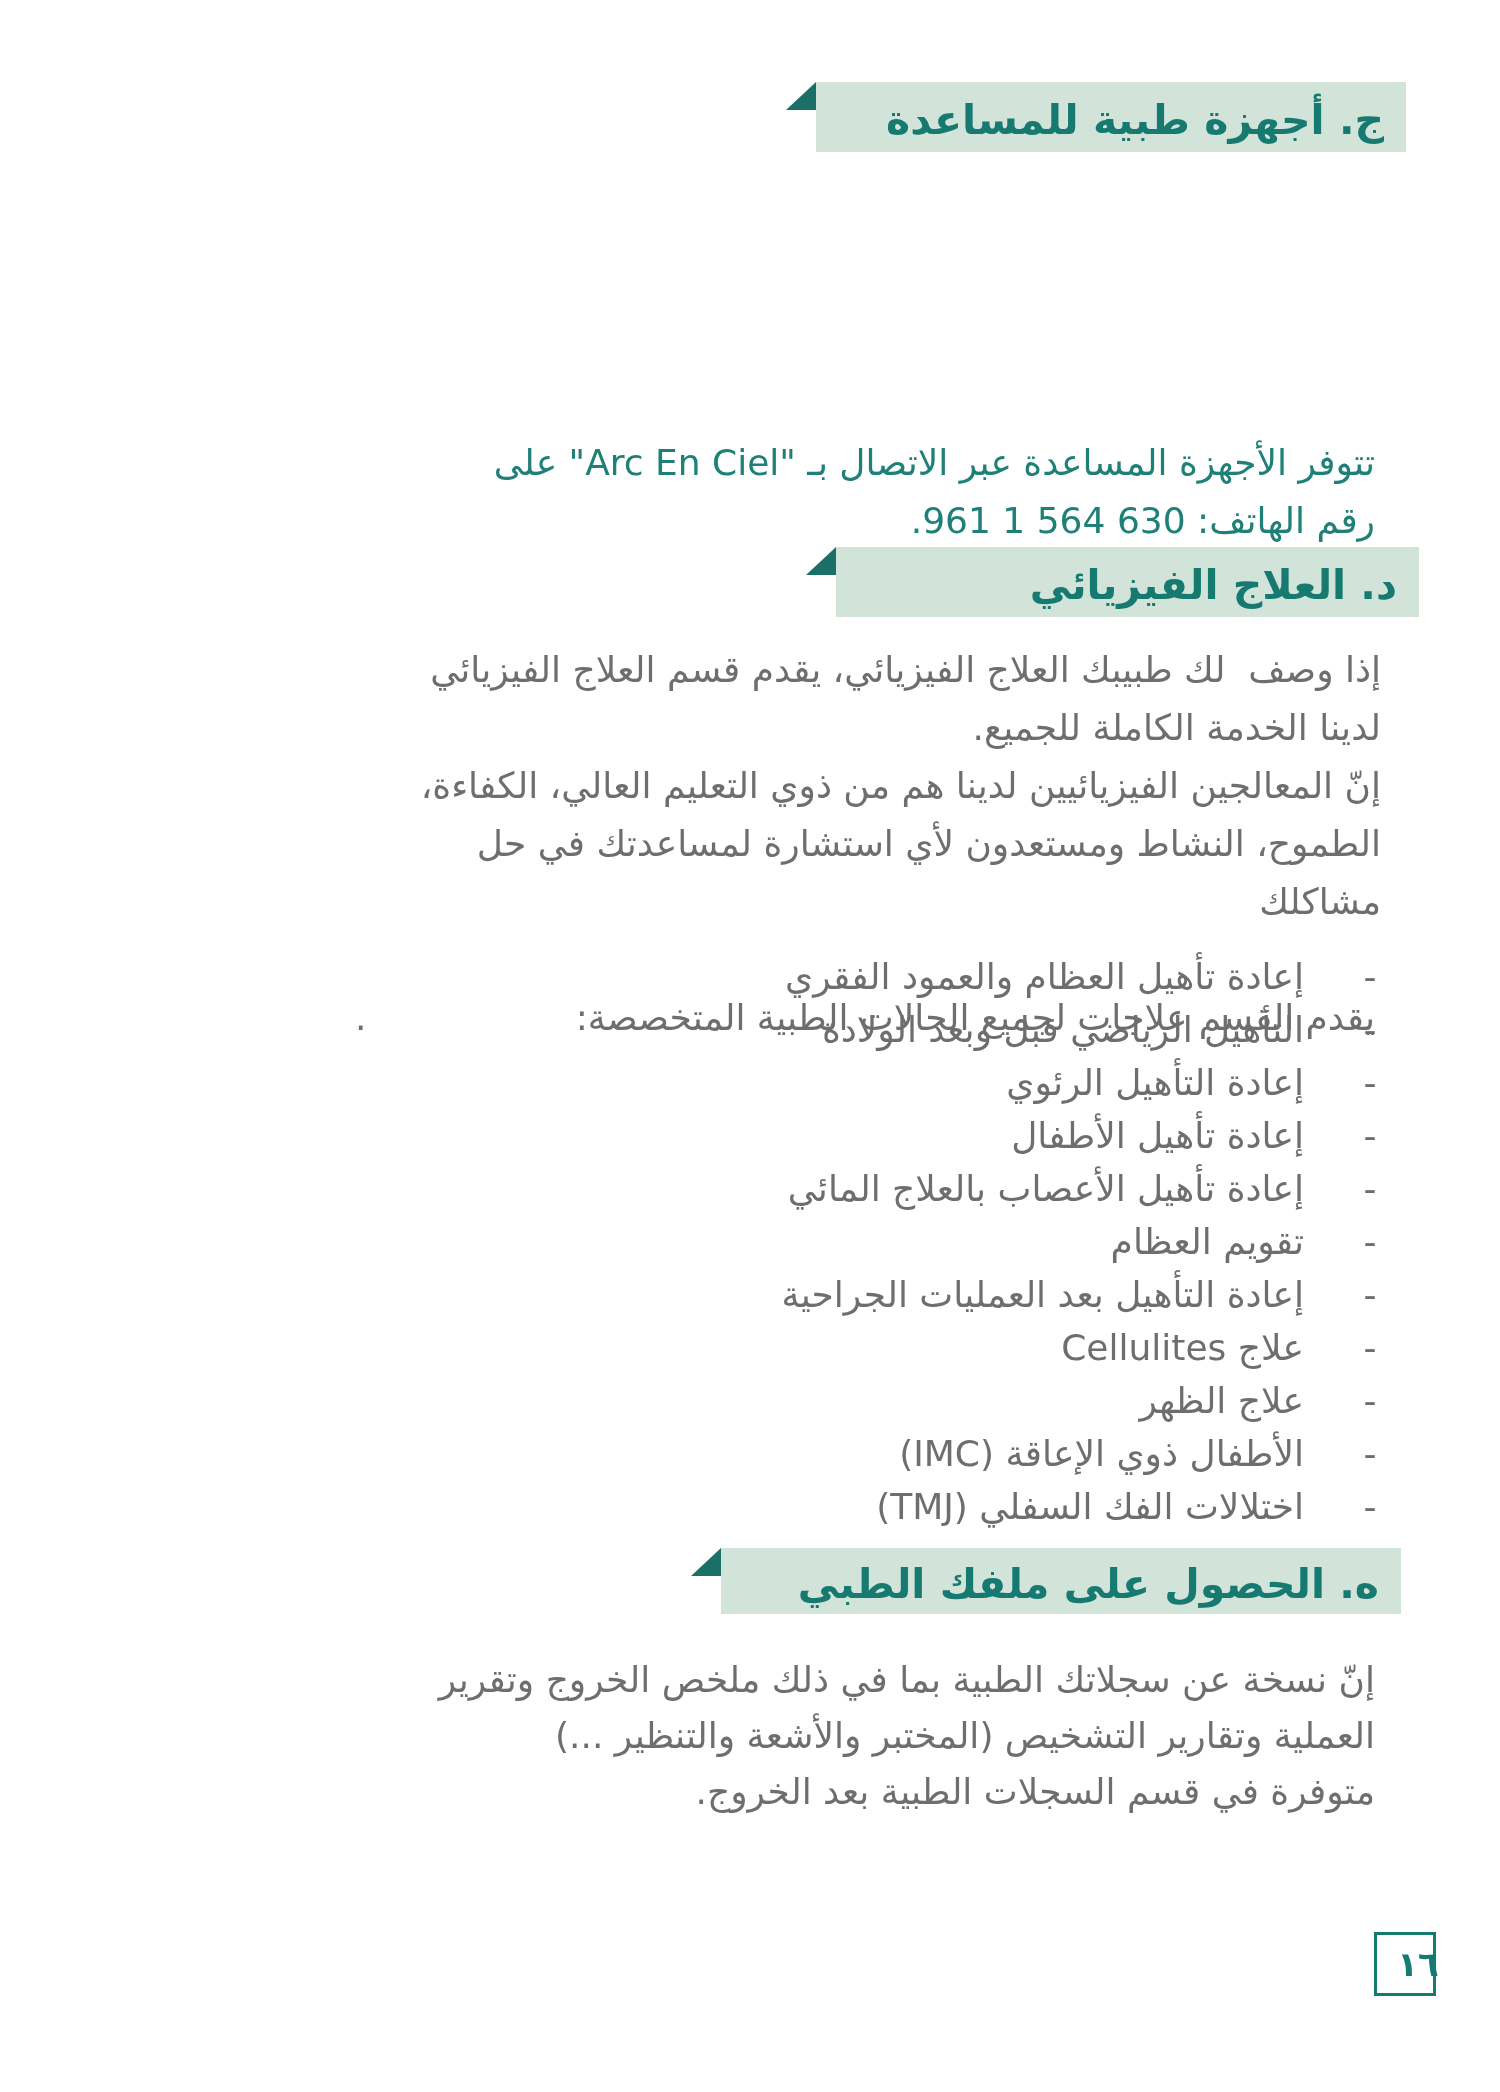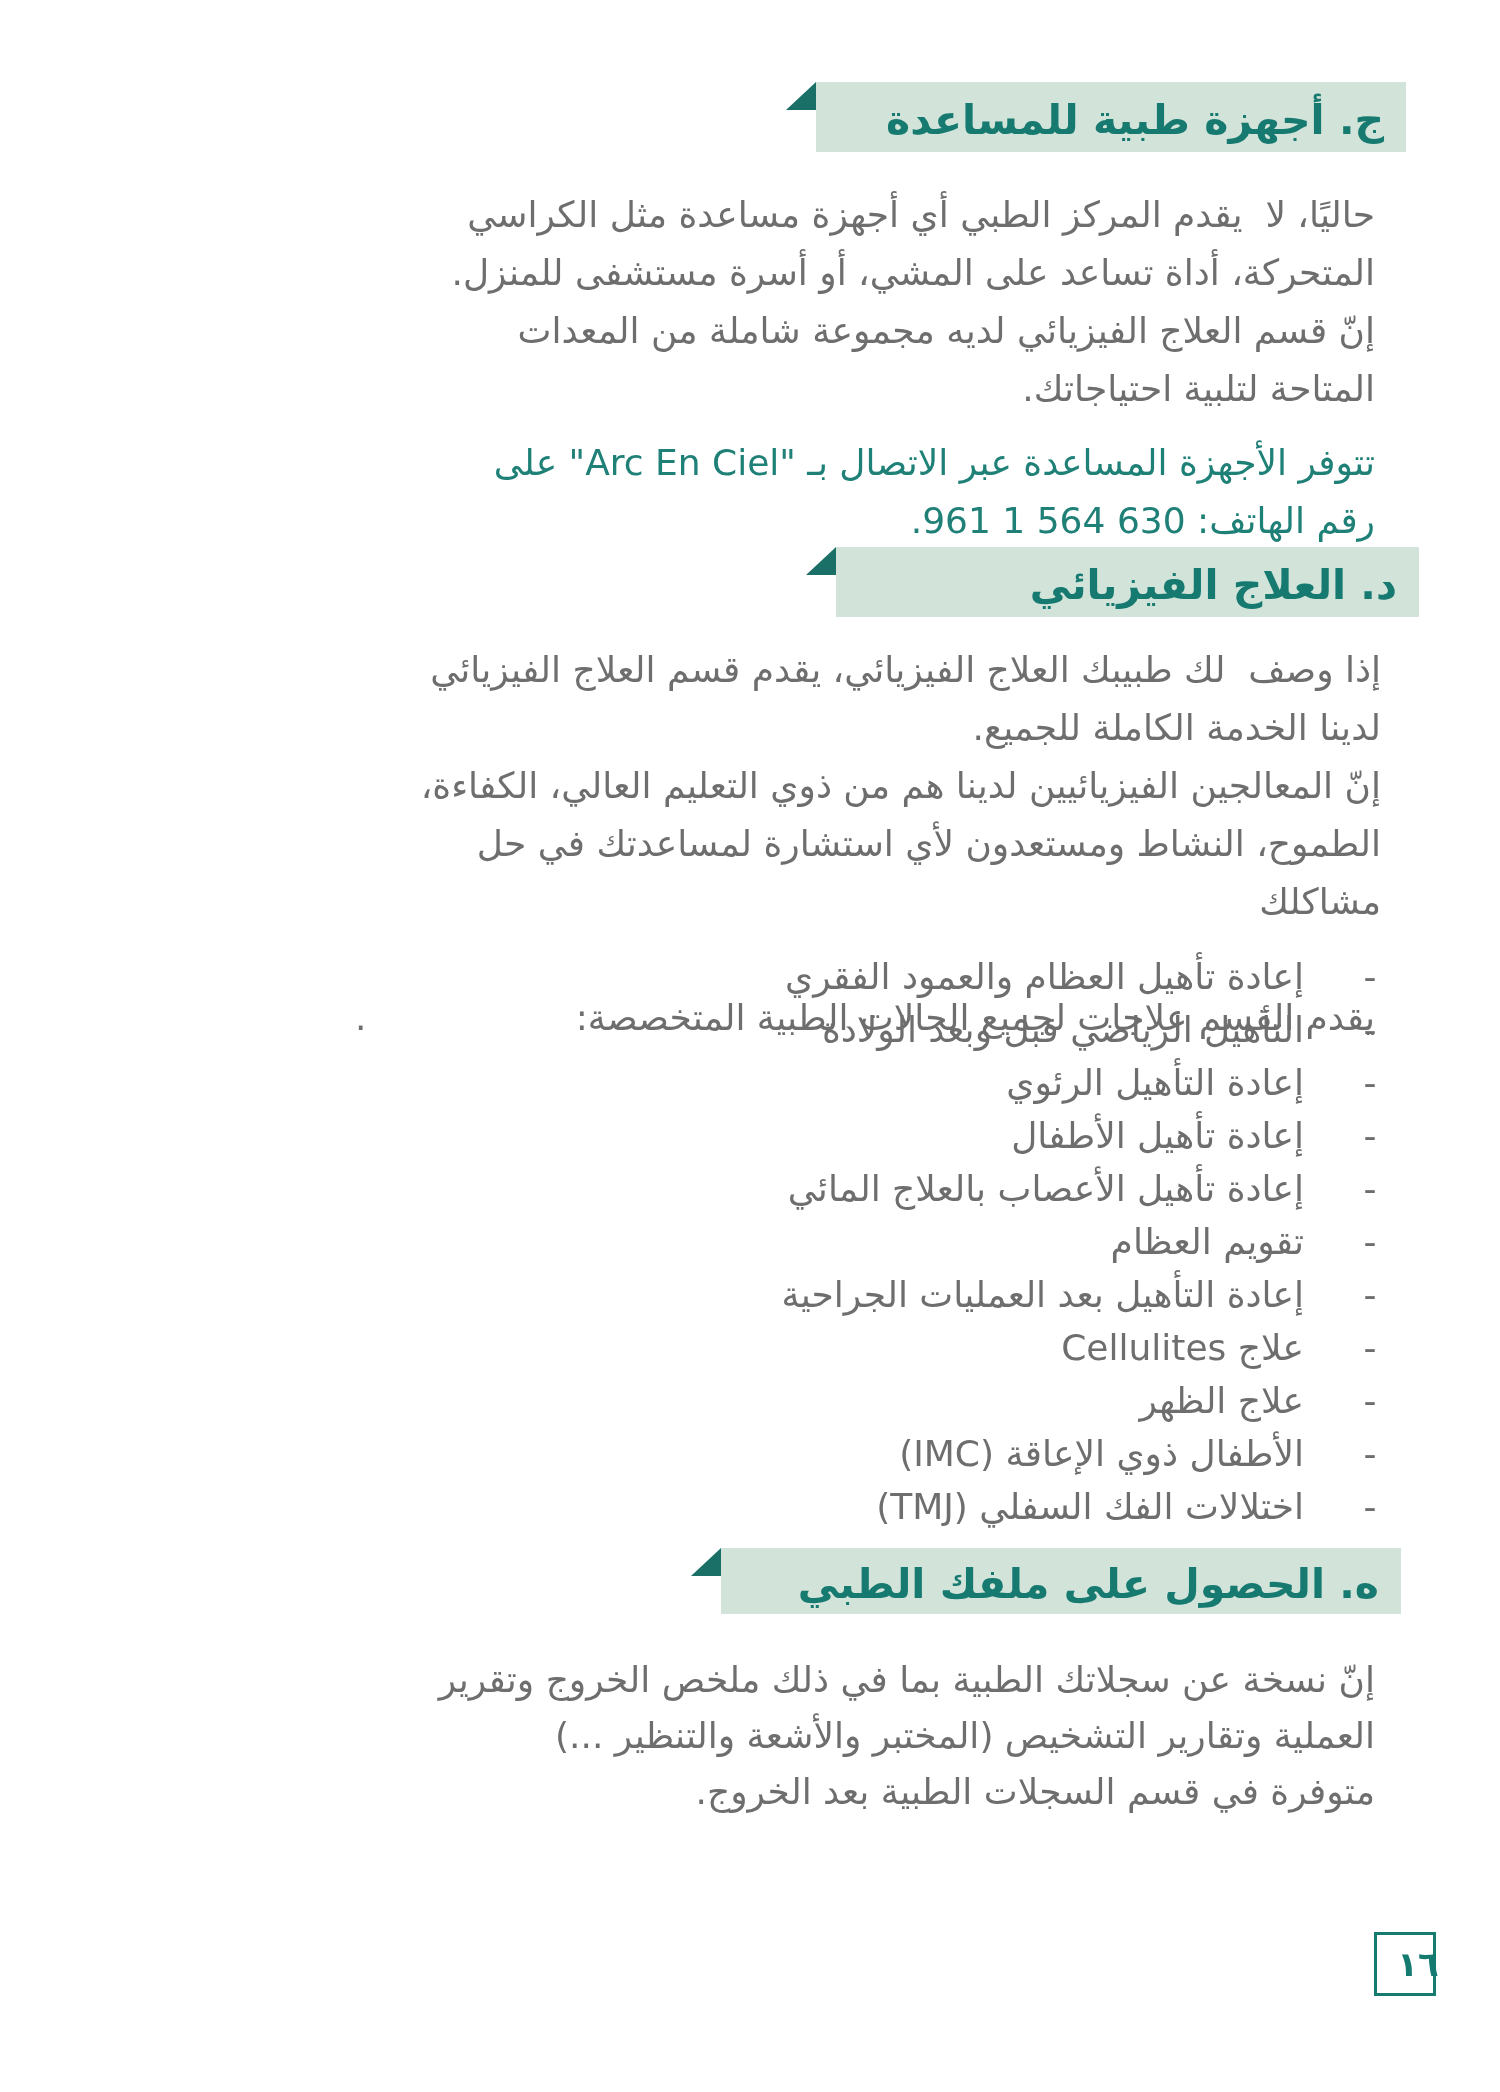--- a/index.html
+++ b/index.html
@@ -65,24 +65,20 @@
 
 <div class="page">
 
   <div class="heading" style="top:82px;left:0;width:1500px;height:70px;">
     <span class="tri" style="left:770px;"></span>
     <div class="bar" style="left:800px;width:590px;">
       <span class="htext">ج. أجهزة طبية للمساعدة</span>
     </div>
   </div>
 
-  <div class="para" style="top:186px;right:125px;width:1020px;">حاليًا، لا  يقدم المركز الطبي أي أجهزة مساعدة مثل الكراسي
-المتحركة، أداة تساعد على المشي، أو أسرة مستشفى للمنزل.
-إنّ قسم العلاج الفيزيائي لديه مجموعة شاملة من المعدات
-المتاحة لتلبية احتياجاتك.</div>
 
   <div class="para teal" style="top:418px;right:125px;width:1020px;margin-top:16px;">تتوفر الأجهزة المساعدة عبر الاتصال بـ "Arc En Ciel" على
 رقم الهاتف: 630 564 1 961.</div>
 
   <div class="heading" style="top:547px;left:0;width:1500px;height:70px;margin-left:18px;">
     <span class="tri" style="left:772px;"></span>
     <div class="bar" style="left:802px;width:583px;">
       <span class="htext">د. العلاج الفيزيائي</span>
     </div>
   </div>

